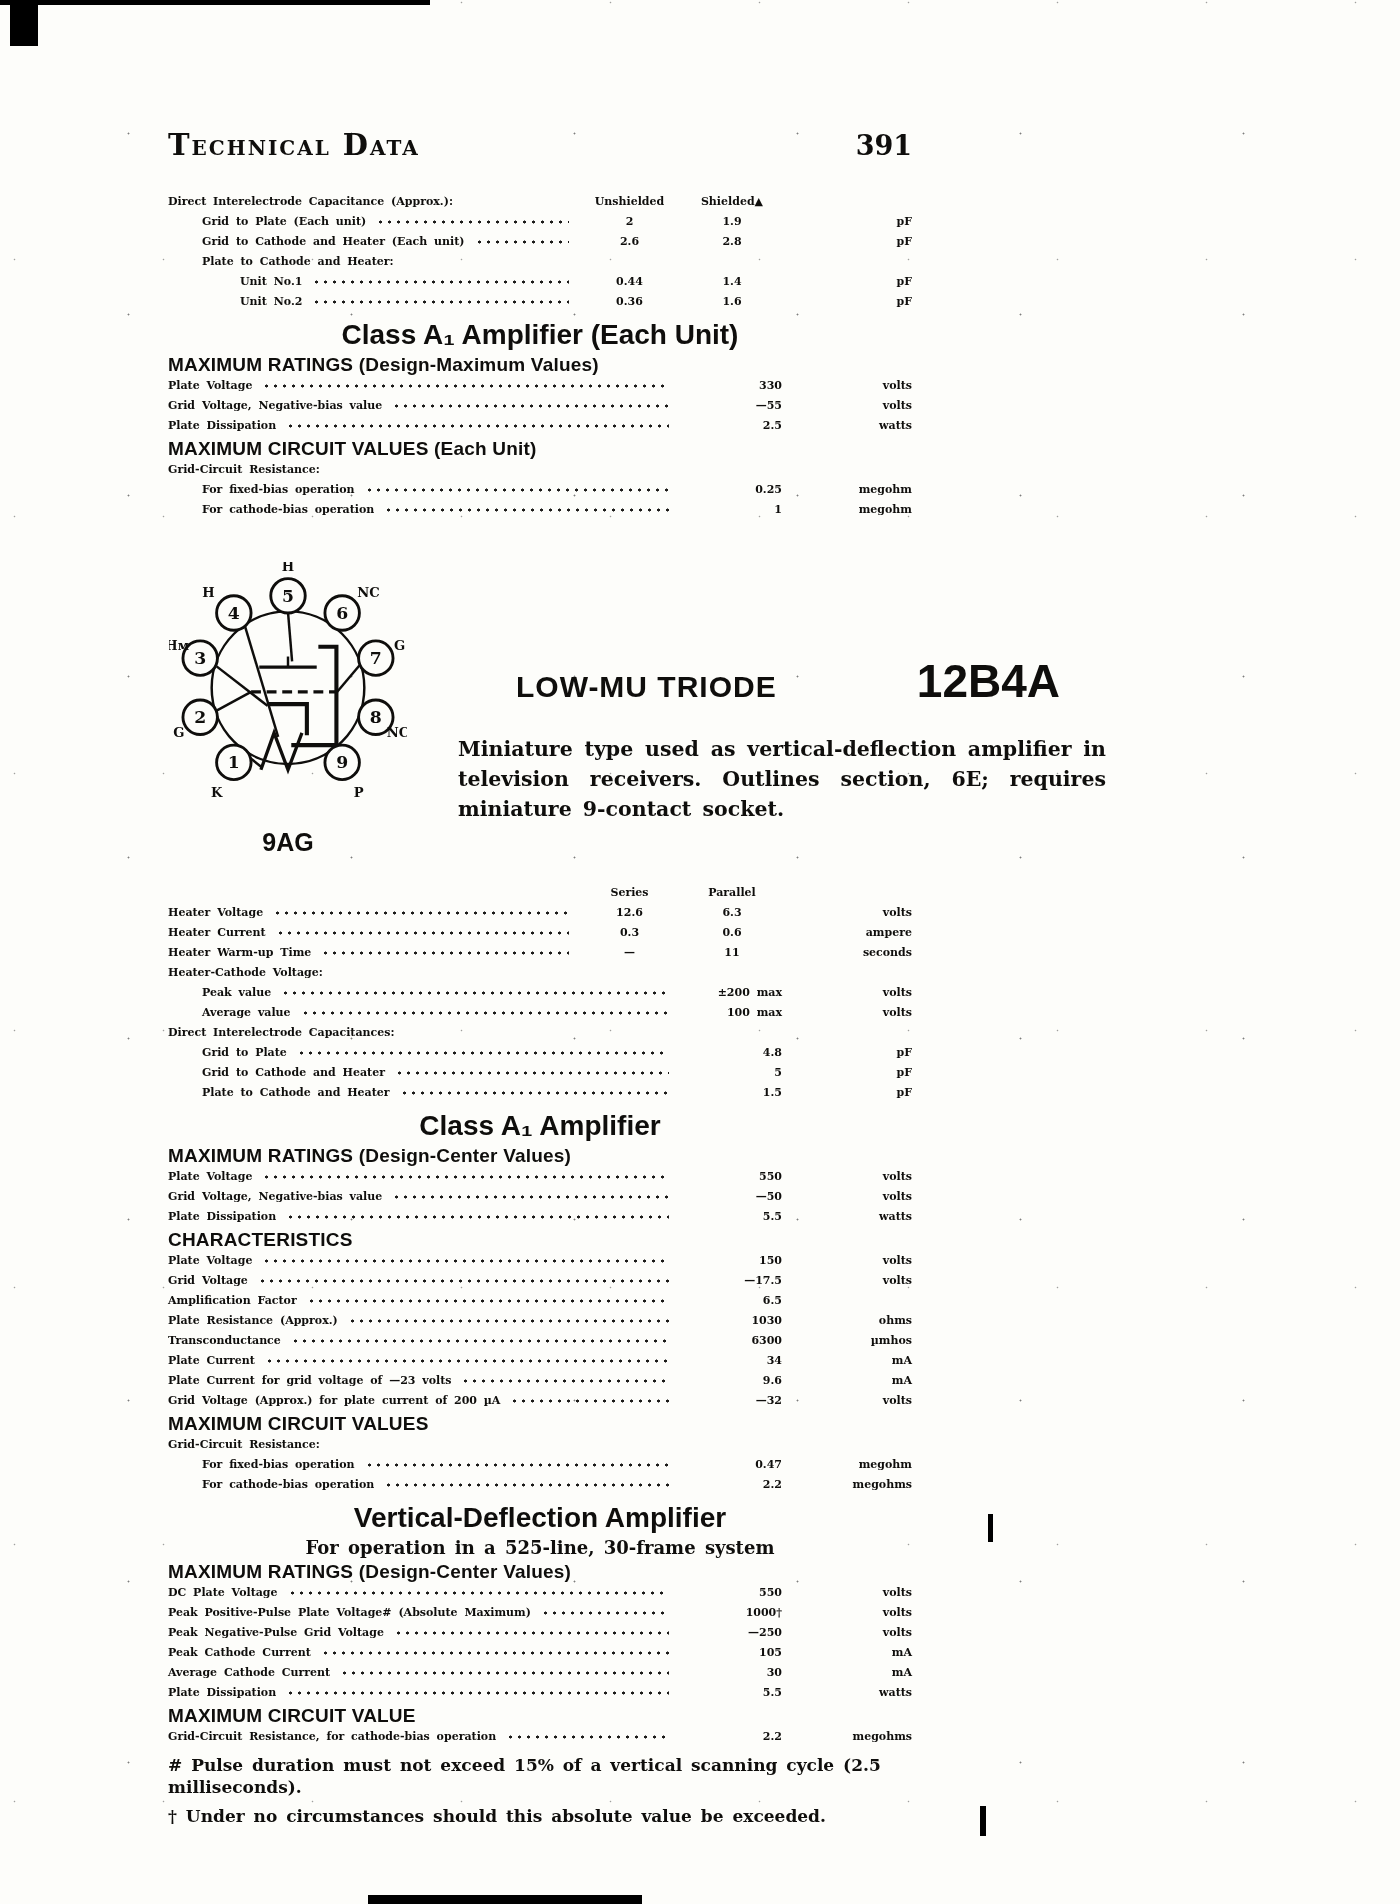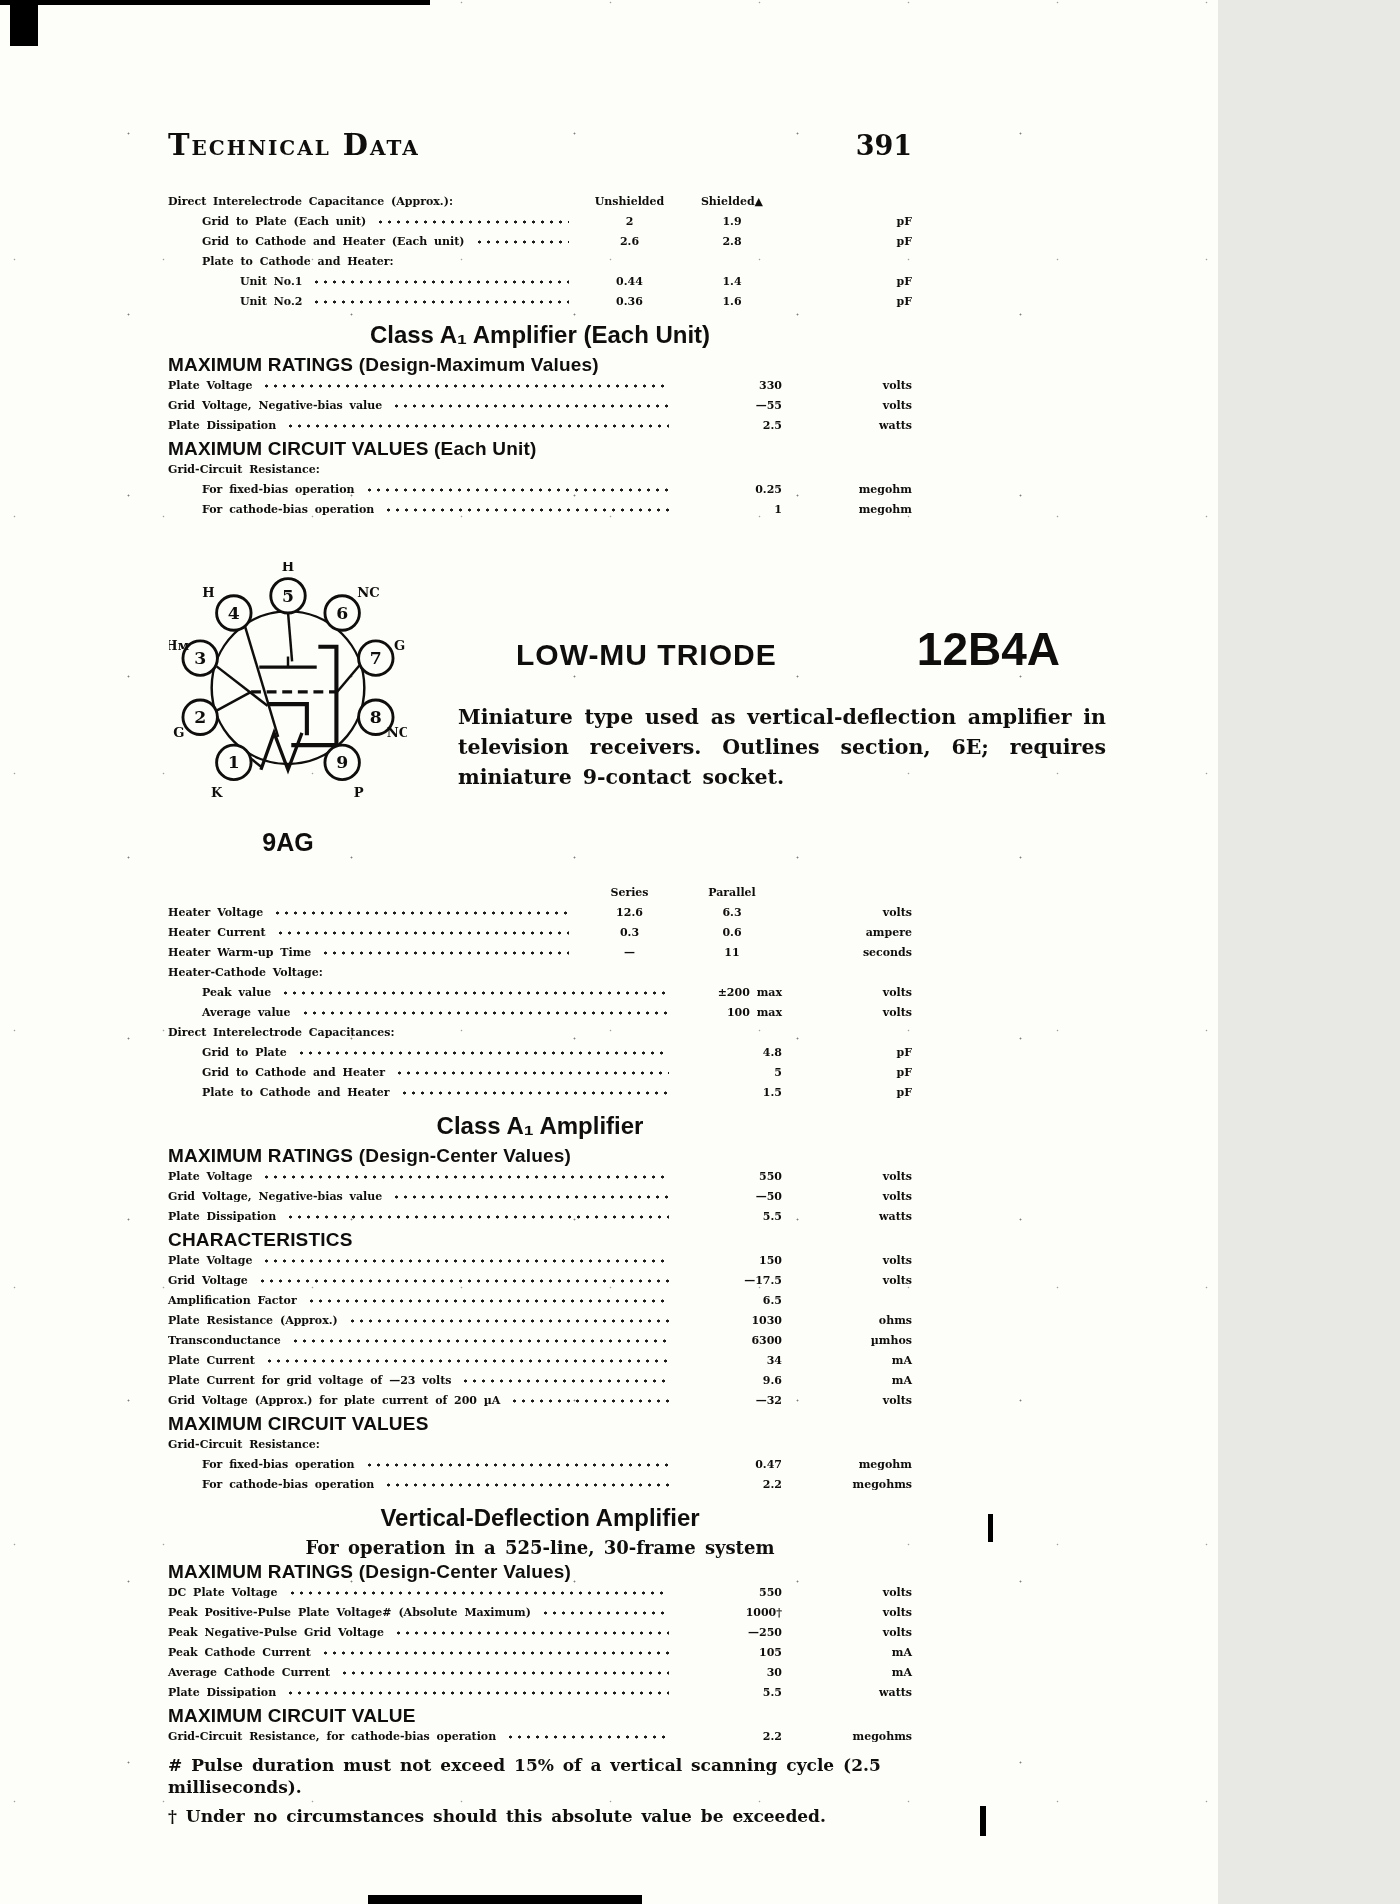--- a/index.html
+++ b/index.html
@@ -1,17 +1,17 @@
 <!DOCTYPE html>
 <html><head>
 <meta charset="utf-8">
 <style>
   html,body{margin:0;padding:0;background:#e8e8e4;}
   .page{
-    position:relative; width:1218px; height:1904px; overflow:hidden;
+    position:relative; width:1400px; height:1904px; overflow:hidden;
     background:#fdfdfa;
     background-image:
       radial-gradient(circle, rgba(20,20,20,.55) .7px, rgba(0,0,0,0) 1.2px),
       radial-gradient(circle, rgba(20,20,20,.4) .6px, rgba(0,0,0,0) 1.1px);
     background-size:223px 181px, 149px 257px;
     background-position:17px 43px, 89px 131px;
     color:#0f0e0c;
     font-family:"DejaVu Serif","Liberation Serif",serif;
     font-weight:700;
   }
@@ -32,31 +32,31 @@
     background-size:9px 10px; background-repeat:repeat-x; background-position:0 55%;
   }
   .noleader{background:none;}
   .val{width:105px; text-align:right; white-space:nowrap;}
   .v2a{width:105px; text-align:center; white-space:nowrap;}
   .v2b{width:100px; text-align:center; white-space:nowrap;}
   .unit{width:130px; text-align:right; white-space:nowrap;}
   .colhead{font-weight:700;}
   .sect{font-family:"Liberation Sans",sans-serif; font-weight:700; font-size:19px;
         letter-spacing:.2px; line-height:22px; margin-top:2px;}
-  .center-head{font-family:"Liberation Sans",sans-serif; font-weight:700; font-size:24px;
+  .center-head{font-family:"Liberation Sans",sans-serif; font-weight:700; font-size:28px;
         text-align:center; line-height:26px; margin:10px 0 6px 0;}
   .center-sub{font-size:18px; text-align:center; line-height:22px; margin-bottom:0; word-spacing:3px;}
   .note{font-size:17px; line-height:22px; margin-top:7px; word-spacing:3px;}
 
   
   .feature{display:flex; width:912px; margin:42px 0 26px 0;}
   .feature-left{width:240px; flex:none; text-align:center;}
   .basing-label{font-family:"Liberation Sans",sans-serif; font-weight:700; font-size:25px; margin-top:4px;}
   .feature-right{flex:1; padding-left:22px;}
-  .title-row{display:flex; align-items:baseline; margin-top:60px; padding-left:86px; padding-right:46px;}
+  .title-row{display:flex; align-items:baseline; margin-top:92px; padding-left:86px; padding-right:46px;}
   .lowmu{font-family:"Liberation Sans",sans-serif; font-weight:700; font-size:30px; letter-spacing:1px; white-space:nowrap;}
   .tubeno{margin-left:auto; font-family:"Liberation Sans",sans-serif; font-weight:700; font-size:46px; letter-spacing:0; white-space:nowrap;}
   .desc{margin:26px 0 0 28px; width:648px; font-size:20.5px; line-height:30px; text-align:justify; word-spacing:4px;}
 
   svg text{font-family:"DejaVu Serif","Liberation Serif",serif; font-weight:700; fill:#0f0e0c;}
   .pin-num{font-size:21px;}
   .pin-lbl{font-size:16px;}
 
   
   .art{position:absolute; background:#000;}

